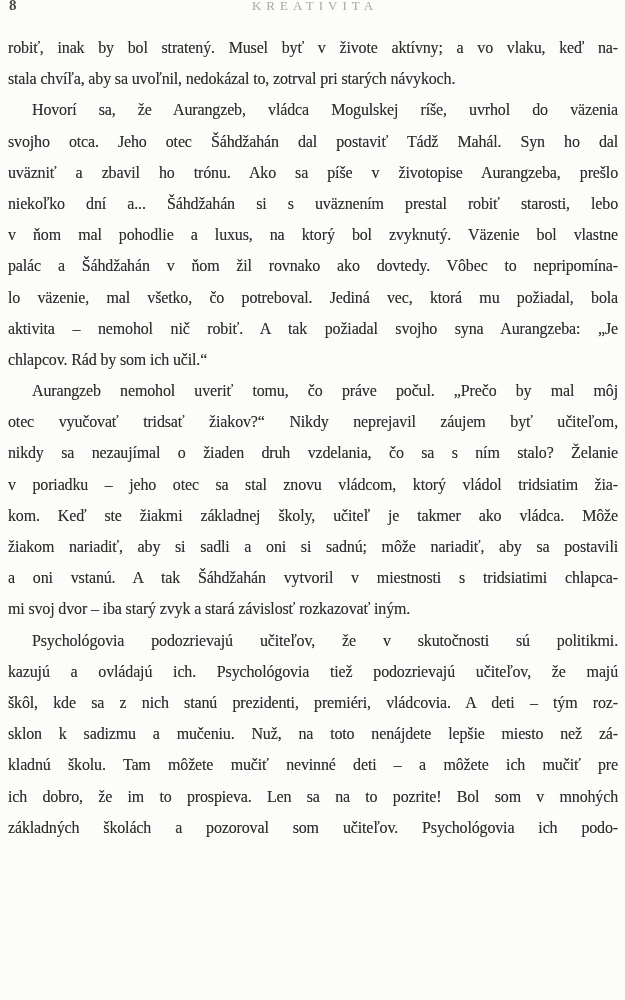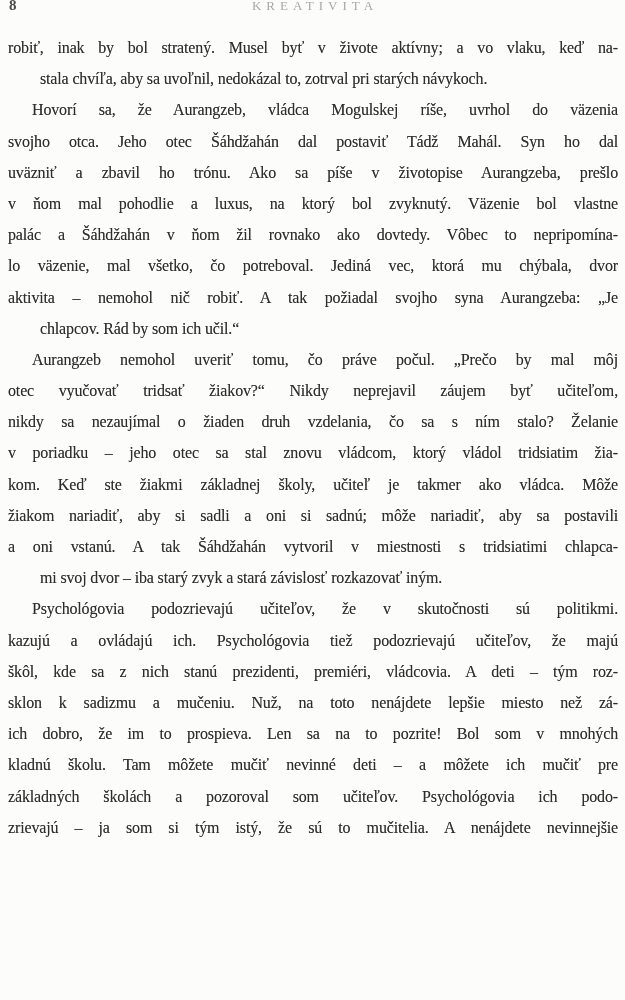--- a/index.html
+++ b/index.html
@@ -54,55 +54,55 @@
     line-height: 31.2px;
     font-size: 16px;
     letter-spacing: -0.15px;
     white-space: normal;
     overflow: hidden;
     text-align: justify;
     text-align-last: justify;
     color: #2e2d2c;
     text-shadow: 0 0 0.6px rgba(46,45,44,0.45); 
   }
-  .line.end { text-align-last: left; margin-left: 32px; }   
+  .line.end { text-align-last: left; }   
   .line.indent { text-indent: 24px; }    
 </style>
 </head>
 <body>
 
 <div class="page">
 
   <div class="hdr">
     <span class="pageno">8</span>
     <span class="runtitle">KREATIVITA</span>
   </div>
 
   <div class="bodytext">
     <div class="line">robiť, inak by bol stratený. Musel byť v živote aktívny; a vo vlaku, keď na-</div>
     <div class="line end">stala chvíľa, aby sa uvoľnil, nedokázal to, zotrval pri starých návykoch.</div>
     <div class="line indent">Hovorí sa, že Aurangzeb, vládca Mogulskej ríše, uvrhol do väzenia</div>
     <div class="line">svojho otca. Jeho otec Šáhdžahán dal postaviť Tádž Mahál. Syn ho dal</div>
     <div class="line">uväzniť a zbavil ho trónu. Ako sa píše v životopise Aurangzeba, prešlo</div>
+    <div class="line">niekoľko dní a... Šáhdžahán si s uväznením prestal robiť starosti, lebo</div>
     <div class="line">v ňom mal pohodlie a luxus, na ktorý bol zvyknutý. Väzenie bol vlastne</div>
     <div class="line">palác a Šáhdžahán v ňom žil rovnako ako dovtedy. Vôbec to nepripomína-</div>
-    <div class="line">lo väzenie, mal všetko, čo potreboval. Jediná vec, ktorá mu chýbala, dvor</div>
+    <div class="line">lo väzenie, mal všetko, čo potreboval. Jediná vec, ktorá mu požiadal, bola</div>
     <div class="line">aktivita – nemohol nič robiť. A tak požiadal svojho syna Aurangzeba: „Je</div>
     <div class="line end">chlapcov. Rád by som ich učil.“</div>
     <div class="line indent">Aurangzeb nemohol uveriť tomu, čo práve počul. „Prečo by mal môj</div>
     <div class="line">otec vyučovať tridsať žiakov?“ Nikdy neprejavil záujem byť učiteľom,</div>
     <div class="line">nikdy sa nezaujímal o žiaden druh vzdelania, čo sa s ním stalo? Želanie</div>
     <div class="line">v poriadku – jeho otec sa stal znovu vládcom, ktorý vládol tridsiatim žia-</div>
     <div class="line">kom. Keď ste žiakmi základnej školy, učiteľ je takmer ako vládca. Môže</div>
     <div class="line">žiakom nariadiť, aby si sadli a oni si sadnú; môže nariadiť, aby sa postavili</div>
     <div class="line">a oni vstanú. A tak Šáhdžahán vytvoril v miestnosti s tridsiatimi chlapca-</div>
     <div class="line end">mi svoj dvor – iba starý zvyk a stará závislosť rozkazovať iným.</div>
     <div class="line indent">Psychológovia podozrievajú učiteľov, že v skutočnosti sú politikmi.</div>
     <div class="line">kazujú a ovládajú ich. Psychológovia tiež podozrievajú učiteľov, že majú</div>
     <div class="line">škôl, kde sa z nich stanú prezidenti, premiéri, vládcovia. A deti – tým roz-</div>
     <div class="line">sklon k sadizmu a mučeniu. Nuž, na toto nenájdete lepšie miesto než zá-</div>
+    <div class="line">kladnú školu. Tam môžete mučiť nevinné deti – a môžete ich mučiť pre</div>
     <div class="line">ich dobro, že im to prospieva. Len sa na to pozrite! Bol som v mnohých</div>
-    <div class="line">kladnú školu. Tam môžete mučiť nevinné deti – a môžete ich mučiť pre</div>
     <div class="line">základných školách a pozoroval som učiteľov. Psychológovia ich podo-</div>
-    <div class="line">zrievajú – ja som si tým istý, že sú to mučitelia. A nenájdete nevinnejšie</div>
   </div>
 
 </div>
 
 </body></html>

